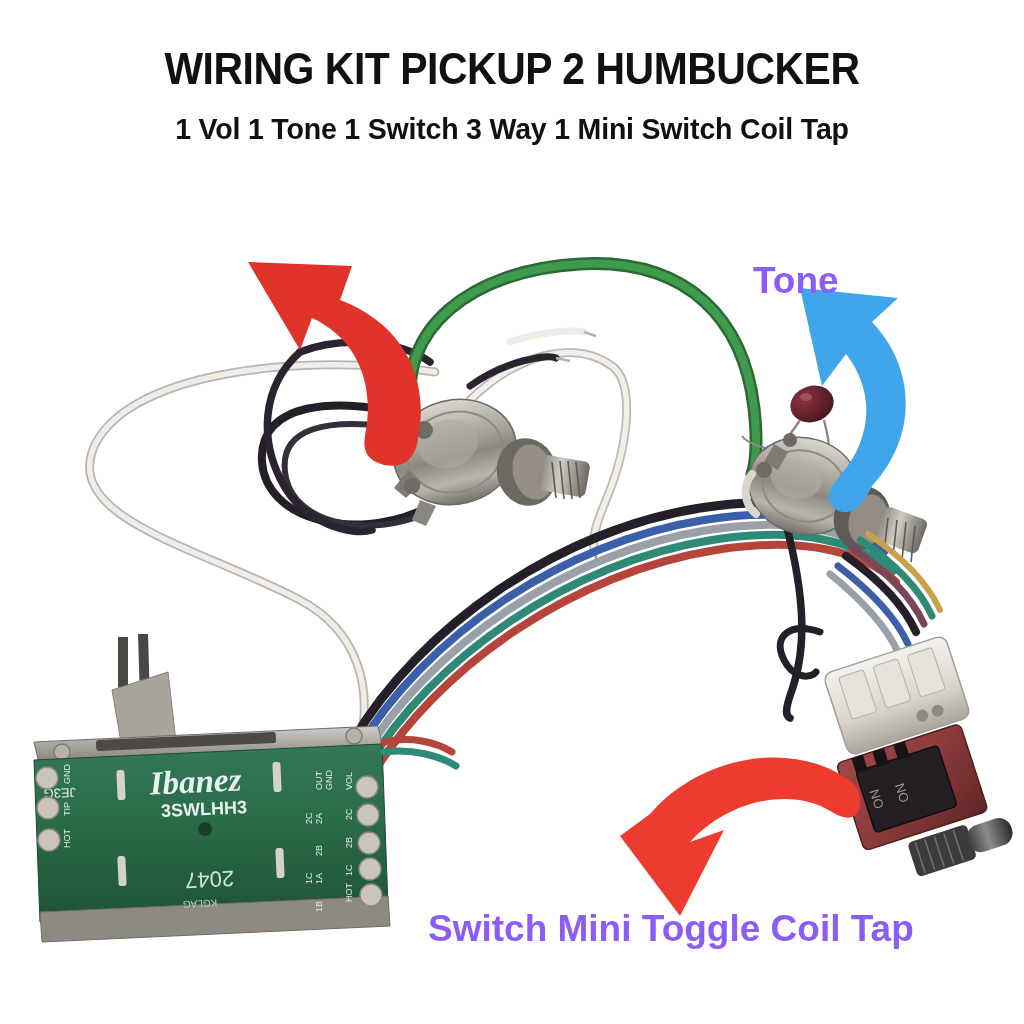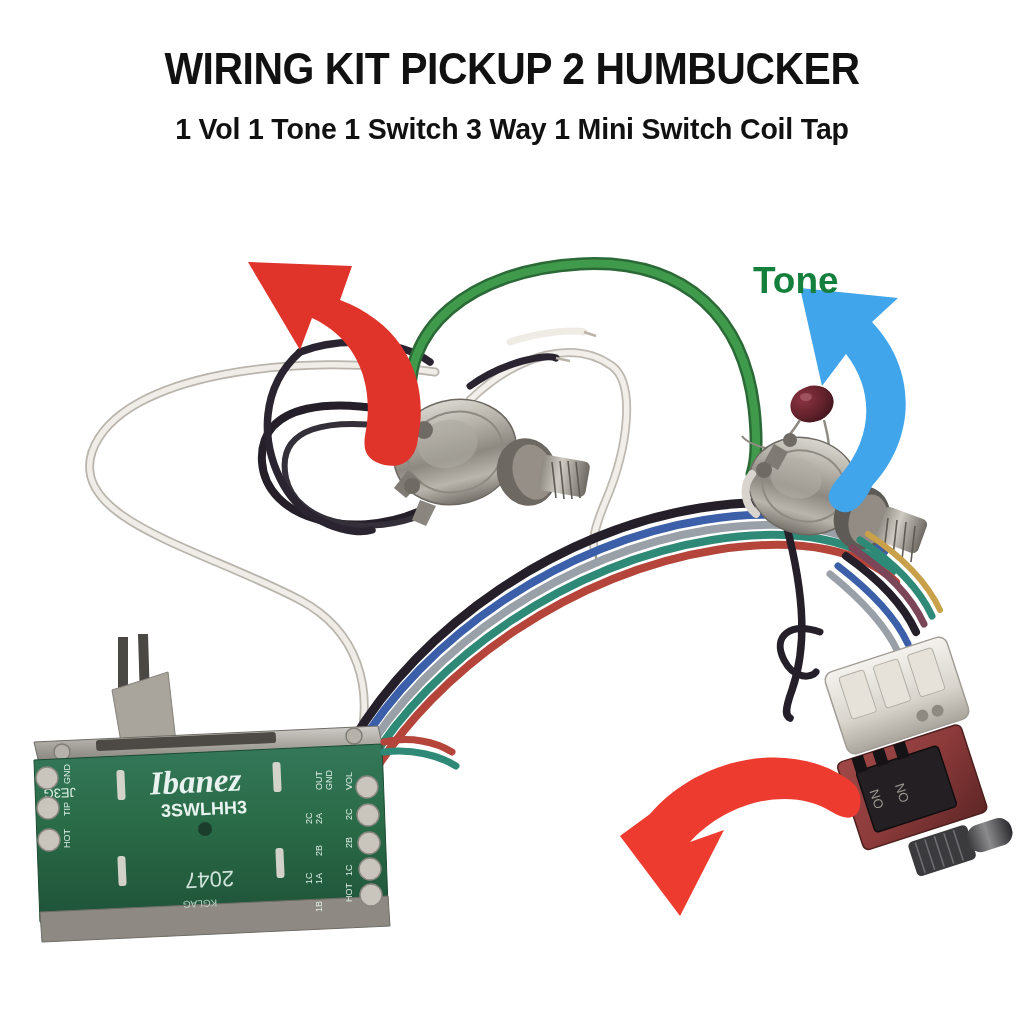--- a/index.html
+++ b/index.html
@@ -19,21 +19,21 @@
   .subtitle{
     position:absolute;left:0;top:112px;width:1024px;text-align:center;
     font-family:"Liberation Sans", sans-serif;
     font-weight:bold;font-size:30px;letter-spacing:-0.2px;color:#111;
     transform:scaleX(0.95);transform-origin:50% 50%;white-space:nowrap;
   }
 
   
   .callout{
     position:absolute;font-family:"Liberation Sans", sans-serif;
-    font-weight:bold;color:#15803d;white-space:nowrap;
+    font-weight:bold;color:#8b5cf6;white-space:nowrap;
   }
   #label-volume{left:104px;top:318px;font-size:37px;}
   #label-tone{left:753px;top:260px;font-size:37px;}
   #label-switch{left:428px;top:908px;font-size:37px;}
 
   
   #photo{position:absolute;left:0;top:0;width:1024px;height:1024px;}
   #overlay{position:absolute;left:0;top:0;width:1024px;height:1024px;pointer-events:none;}
 </style>
 </head>
@@ -339,14 +339,15 @@
                C 728 800, 792 786, 832 812
                C 848 822, 858 818, 860 806
                C 862 792, 856 784, 846 778 Z" fill="#EE3B2F"></path>
     </g>
   </svg>
 
   <div class="title">WIRING KIT PICKUP 2 HUMBUCKER</div>
   <div class="subtitle">1 Vol 1 Tone 1 Switch 3 Way 1 Mini Switch Coil Tap</div>
 
   <div class="callout" id="label-tone">Tone</div>
+  <div class="callout" id="label-switch">Switch Mini Toggle Coil Tap</div>
 
 </div>
 
 </body></html>

